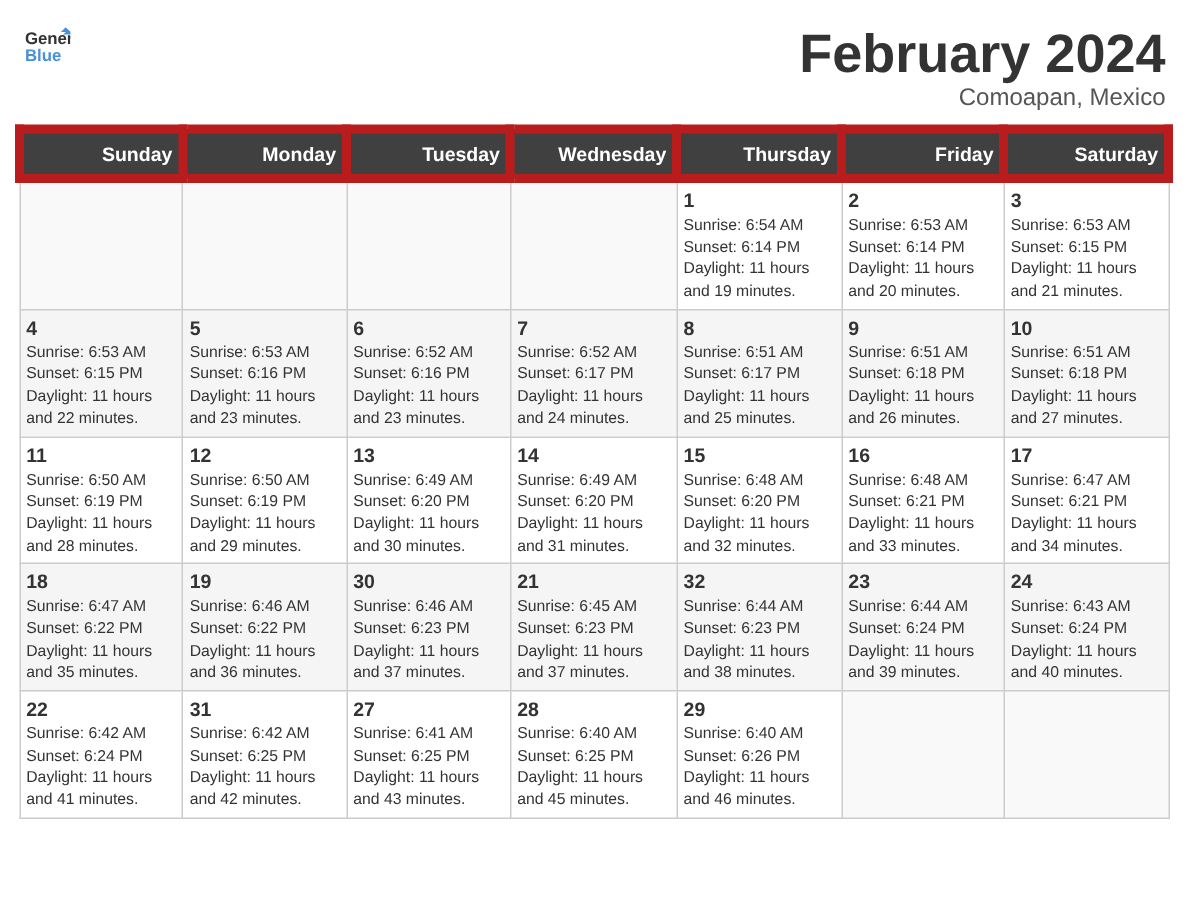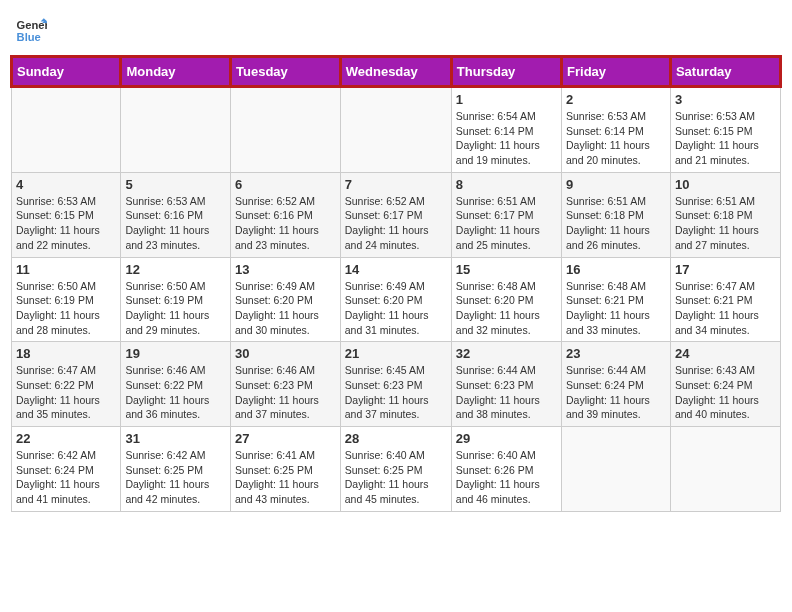--- a/index.html
+++ b/index.html
@@ -37,26 +37,26 @@
     .subtitle {
       font-size: 16px;
       color: #555;
     }
     .calendar {
       width: 100%;
       border-collapse: collapse;
       font-size: 11px;
     }
     .calendar th {
-      background-color: #a21caf;
+      background-color: #404040;
       color: #fff;
       padding: 6px 4px;
-      text-align: left;
+      text-align: right;
       font-size: 13px;
-      border: 3px solid #b91c1c;
+      border: 6px solid #b91c1c;
     }
     .calendar td {
       border: 1px solid #ccc;
       vertical-align: top;
       padding: 4px;
       width: 113px;
       min-height: 80px;
       background: #fff;
     }
     .calendar td.empty {
@@ -81,20 +81,24 @@
 
 <div class="header-area">
   <div class="logo">
     <svg class="logo-icon" viewBox="0 0 40 40">
       <text x="2" y="18" font-size="14" font-weight="bold" fill="#333">General</text>
       <text x="2" y="32" font-size="14" font-weight="bold" fill="#4a90d9">Blue</text>
       <polygon points="32,8 40,8 36,4" fill="#4a90d9"></polygon>
       <polygon points="34,10 42,10 38,6" fill="#4a90d9"></polygon>
     </svg>
   </div>
+  <div class="title-area">
+    <div class="month-title">February 2024</div>
+    <div class="subtitle">Comoapan, Mexico</div>
+  </div>
 </div>
 
 <table class="calendar">
   <thead>
     <tr>
     <th>Sunday</th>
         <th>Monday</th>
         <th>Tuesday</th>
         <th>Wednesday</th>
         <th>Thursday</th>

